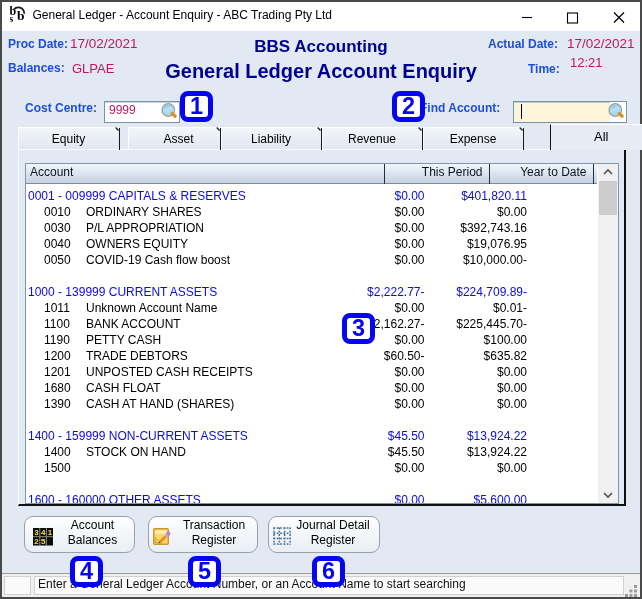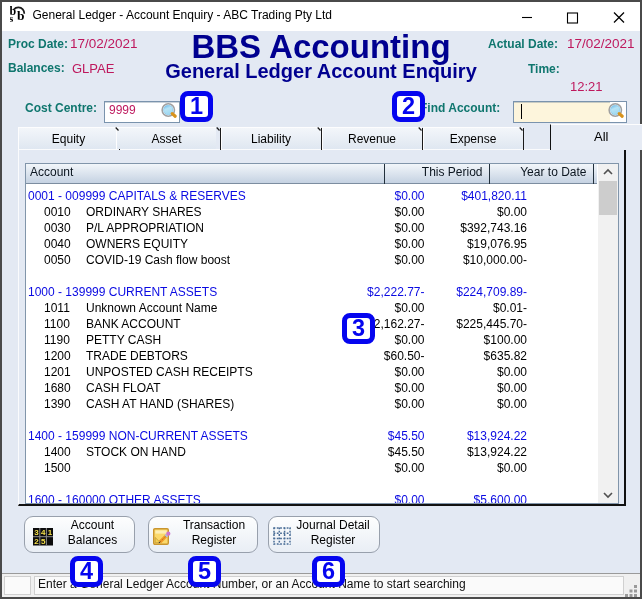--- a/index.html
+++ b/index.html
@@ -6,21 +6,21 @@
 html,body { width:642px; height:599px; overflow:hidden; }
 body { font-family:"Liberation Sans", sans-serif; position:relative; background:#4a4a4a; }
 #win { position:absolute; left:0; top:0; width:642px; height:599px; background:#e3e9f3; border:2px solid #4a4a4a; }
 .abs { position:absolute; }
 
 
 #titlebar { position:absolute; left:0; top:0; width:638px; height:29px; background:#ffffff; }
 #title { position:absolute; left:30.5px; top:5.5px; font-size:12px; color:#000; white-space:nowrap; }
 
 
-.lbl { font-weight:bold; font-size:12px; color:#0f766e; white-space:nowrap; }
+.lbl { font-weight:bold; font-size:12px; color:#1d4ed8; white-space:nowrap; }
 .val { font-size:13px; color:#be185d; white-space:nowrap; }
 .navy { color:#000090; font-weight:bold; text-align:center; white-space:nowrap; }
 
 
 .badge { position:absolute; z-index:30; width:33px; height:31px; background:#fff; border:5px solid #0505ef; border-radius:8px; color:#0505ef; font-weight:bold; font-size:23.5px; text-align:center; line-height:20.5px; }
 
 
 .inputbox { position:absolute; border:1px solid #7a93ad; background:#fff; box-shadow:inset 0 1px 0 rgba(100,125,150,0.35); }
 
 
@@ -66,26 +66,26 @@
       <rect x="47.5" y="11" width="10" height="10" fill="none" stroke="#000" stroke-width="1.1"></rect>
       <line x1="94" y1="10.5" x2="104" y2="20.5" stroke="#000" stroke-width="1.2"></line>
       <line x1="104" y1="10.5" x2="94" y2="20.5" stroke="#000" stroke-width="1.2"></line>
     </svg>
   </div>
 
   <div class="abs lbl" style="left:6px;top:34.5px">Proc Date:</div>
   <div class="abs val" style="left:68px;top:33.5px;font-size:13.5px;">17/02/2021</div>
   <div class="abs lbl" style="left:6px;top:58.5px">Balances:</div>
   <div class="abs val" style="left:70px;top:58.5px">GLPAE</div>
-  <div class="abs navy" style="left:0;width:638px;top:32px;font-size:33px;line-height:25px;">BBS Accounting</div>
+  <div class="abs navy" style="left:0;width:638px;top:32px;font-size:17px;line-height:25px;">BBS Accounting</div>
   <div class="abs navy" style="left:0;width:638px;top:59px;font-size:20px;line-height:20px;">General Ledger Account Enquiry</div>
   <div class="abs lbl" style="left:486px;top:35px">Actual Date:</div>
   <div class="abs val" style="left:565px;top:33.5px;font-size:13.5px;">17/02/2021</div>
   <div class="abs lbl" style="left:526px;top:59.5px">Time:</div>
-  <div class="abs val" style="left:568px;top:77px">12:21</div>
+  <div class="abs val" style="left:568px;top:53px">12:21</div>
 
   <div class="abs lbl" style="left:23px;top:99px">Cost Centre:</div>
   <div class="inputbox" style="left:102px;top:98.5px;width:76px;height:22.5px;">
     <div class="abs val" style="left:4px;top:1.5px;font-size:12px;">9999</div>
     <svg class="abs" style="right:1px;top:0.5px" width="18" height="18" viewBox="0 0 18 18">
       <defs>
           <linearGradient id="g1" x1="0" y1="0" x2="0.4" y2="1">
         <stop offset="0" stop-color="#5db4e8"></stop>
             <stop offset="0.45" stop-color="#b8e4f6"></stop>
             <stop offset="1" stop-color="#9fd8f0"></stop>
@@ -114,21 +114,21 @@
       <circle cx="8.3" cy="8" r="6.2" fill="#ffffff" stroke="#a0a0a0" stroke-width="1.5"></circle>
       <circle cx="8.3" cy="8" r="4.8" fill="url(#g2)" stroke="#70b8e2" stroke-width="0.5"></circle>
       <path d="M 12.2 11.6 L 15.2 14.3" stroke="#d8931c" stroke-width="3.2" stroke-linecap="round"></path>
     </svg>
   </div>
 
   <div class="abs" style="left:16px;top:147px;width:608px;height:357px;border-left:1px solid #fafbfd;border-top:1px solid #fafbfd;border-right:2px solid #111;border-bottom:2px solid #111;"></div>
 
   <div class="tab" style="left:16px;width:100px;">Equity</div>
   <div class="tabsep" style="left:116.5px"></div>
-  <div class="tab" style="left:114px;width:100px;">Asset</div>
+  <div class="tab" style="left:126px;width:100px;">Asset</div>
   <div class="tabsep" style="left:217.5px"></div>
   <div class="tab" style="left:218.5px;width:100px;">Liability</div>
   <div class="tabsep" style="left:318.5px"></div>
   <div class="tab" style="left:319.5px;width:100px;">Revenue</div>
   <div class="tabsep" style="left:419.5px"></div>
   <div class="tab" style="left:420.5px;width:100px;">Expense</div>
   <div class="tabsep" style="left:520.5px"></div>
   <div class="tab" style="left:521.5px;width:102.5px;top:121.5px;height:26.5px;background:#e6ebf4;border-left:1px solid #111;line-height:24px;font-size:13px;margin-left:26px;">All</div>
 
   <svg class="abs" style="left:0;top:120px;z-index:5" width="642" height="36" viewBox="0 0 642 36">

